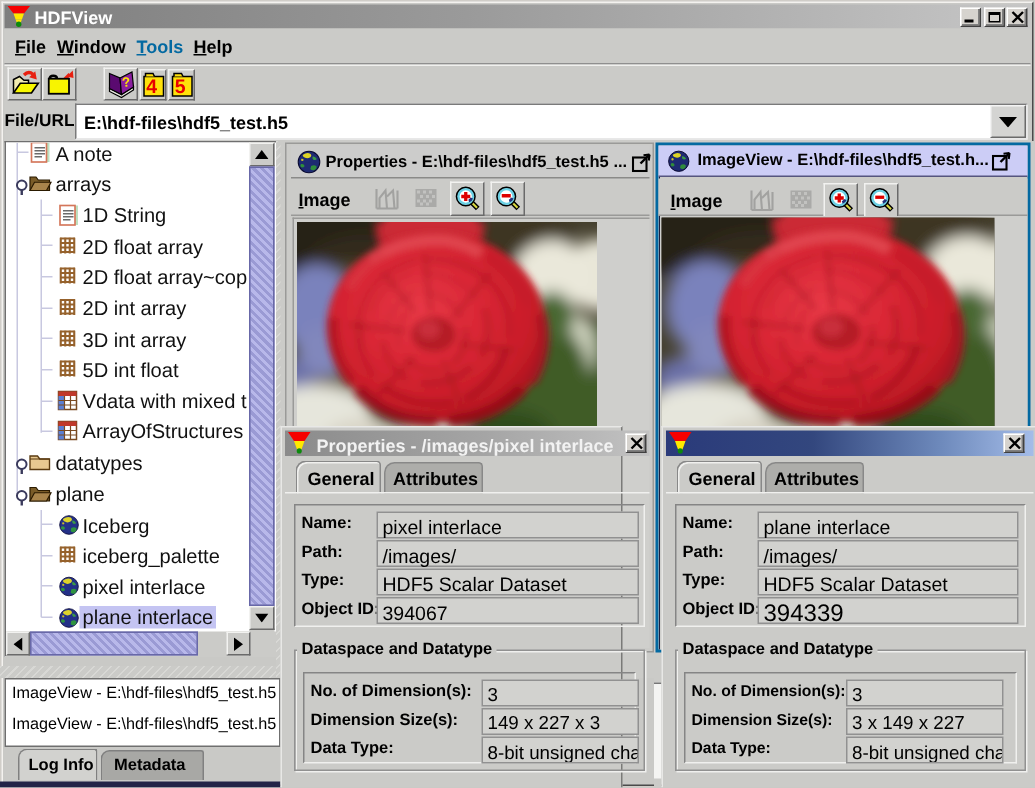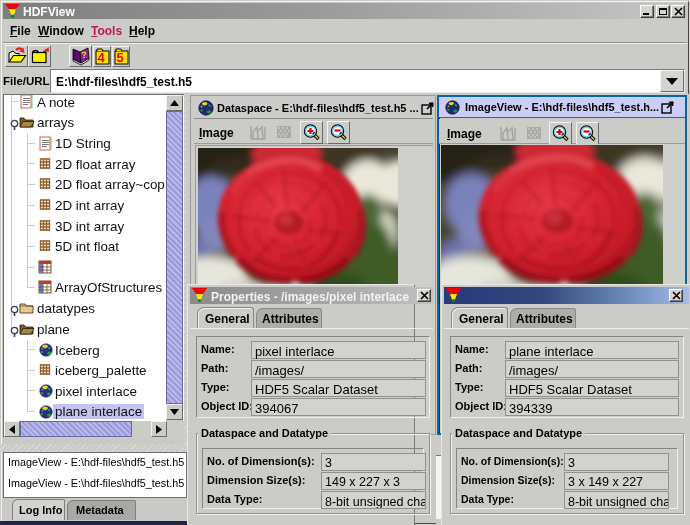--- a/index.html
+++ b/index.html
@@ -32,21 +32,21 @@
 <div class="abs caption-btn" style="left:656px;top:5px;width:14px;height:13px;"></div>
 <div class="abs" style="left:659px;top:8px;width:8px;height:7px;border:1px solid #000;border-top-width:2px;"></div>
 <div class="abs caption-btn" style="left:671px;top:5px;width:14px;height:13px;"></div>
 <svg class="abs" style="left:674px;top:7px;" width="9" height="9" viewBox="0 0 9 9">
     <path d="M1 1 L8 8 M8 1 L1 8" stroke="#000" stroke-width="1.6"></path>
   </svg>
 
 <div class="abs" style="left:3px;top:19px;width:684px;height:23px;background:#cbcbc8;"></div>
 <div class="abs b" style="left:10px;top:24px;font-size:12px;color:#000;"><span style="text-decoration:underline">F</span>ile</div>
 <div class="abs b" style="left:38px;top:24px;font-size:12px;color:#000;"><span style="text-decoration:underline">W</span>indow</div>
-<div class="abs b" style="left:91px;top:24px;font-size:12px;color:#be185d;"><span style="text-decoration:underline">T</span>ools</div>
+<div class="abs b" style="left:91px;top:24px;font-size:12px;color:#0369a1;"><span style="text-decoration:underline">T</span>ools</div>
 <div class="abs b" style="left:129px;top:24px;font-size:12px;color:#000;"><span style="text-decoration:underline">H</span>elp</div>
 <div class="abs" style="left:3px;top:42px;width:684px;height:1px;background:#8f8f8f;"></div>
 <div class="abs" style="left:3px;top:43px;width:684px;height:1px;background:#f0f0ee;"></div>
 
 <div class="abs" style="left:3px;top:44px;width:684px;height:24px;background:#cbcbc8;"></div>
 
 <div class="abs raised" style="left:5px;top:45px;width:23px;height:22px;background:#cbcbc8;"></div>
 <svg class="abs" style="left:7px;top:46px;" width="20" height="20" viewBox="0 0 20 20">
   <path d="M9 4 Q12 1 15 3.5" fill="none" stroke="#e82010" stroke-width="2.2"></path>
   <polygon points="16.5,1.5 17.5,7 12.5,5.5" fill="#e82010"></polygon>
@@ -186,20 +186,21 @@
     <use href="#i-globe" x="35" y="310"></use>
   </svg>
   <div class="abs" style="left:33px;top:0px;">A note</div>
   <div class="abs" style="left:33px;top:20px;">arrays</div>
   <div class="abs" style="left:51px;top:41px;">1D String</div>
   <div class="abs" style="left:51px;top:62px;">2D float array</div>
   <div class="abs" style="left:51px;top:82px;white-space:nowrap;">2D float array~cop</div>
   <div class="abs" style="left:51px;top:103px;">2D int array</div>
   <div class="abs" style="left:51px;top:124px;">3D int array</div>
   <div class="abs" style="left:51px;top:144px;">5D int float</div>
+  <div class="abs" style="left:51px;top:165px;white-space:nowrap;">Vdata with mixed t</div>
   <div class="abs" style="left:51px;top:185px;white-space:nowrap;">ArrayOfStructures</div>
   <div class="abs" style="left:33px;top:206px;">datatypes</div>
   <div class="abs" style="left:33px;top:227px;">plane</div>
   <div class="abs" style="left:51px;top:248px;">Iceberg</div>
   <div class="abs" style="left:51px;top:268px;">iceberg_palette</div>
   <div class="abs" style="left:51px;top:289px;">pixel interlace</div>
   <div class="abs" style="left:49px;top:309px;background:#c4c4f2;padding:0 2px;">plane interlace</div>
 </div>
 
 <div class="abs" style="left:166px;top:95px;width:17px;height:342px;background:#cbcbc8;"></div>
@@ -379,21 +380,21 @@
     </g>
   </defs>
 </svg>
 
 <div class="abs" style="left:190px;top:95px;width:246px;height:340px;background:#cbcbc8;border:1px solid #9a9a98;">
 
   <div class="abs" style="left:3px;top:1px;width:239px;height:22px;background:#cccccb;border-bottom:1px solid #8a8a88;"></div>
   <svg class="abs" style="left:7px;top:4px;" width="16" height="16" viewBox="0 0 16 16">
       <use href="#i-globe16"></use>
     </svg>
-  <div class="abs b" style="left:26px;top:6px;font-size:11px;color:#000;white-space:nowrap;">Dataspace - E:\hdf-files\hdf5_test.h5 ...</div>
+  <div class="abs b" style="left:26px;top:6px;font-size:11px;color:#000;white-space:nowrap;">Properties - E:\hdf-files\hdf5_test.h5 ...</div>
   <svg class="abs" style="left:230px;top:5px;" width="14" height="14" viewBox="0 0 14 14">
       <use href="#t-max"></use>
     </svg>
 
   <div class="abs" style="left:3px;top:24px;width:239px;height:24px;background:#cbcbc8;border-bottom:1px solid #9a9a98;"></div>
   <div class="abs b" style="left:8px;top:30px;font-size:12px;color:#000;"><span style="text-decoration:underline">I</span>mage</div>
   <div class="abs" style="left:57px;top:25px;width:22px;height:22px;"></div>
   <svg class="abs" style="left:57px;top:26px;" width="20" height="20" viewBox="0 0 20 20">
       <use href="#t-hist"></use>
     </svg>
@@ -526,21 +527,21 @@
   <div class="abs" style="left:63px;top:56px;width:174px;height:18px;border:1px solid #919191;background:#d2d2cf;"></div>
   <div class="abs" style="left:67px;top:59px;font-size:13px;">plane interlace</div>
   <div class="abs b" style="left:13px;top:77px;font-size:11px;">Path:</div>
   <div class="abs" style="left:63px;top:75px;width:174px;height:18px;border:1px solid #919191;background:#d2d2cf;"></div>
   <div class="abs" style="left:67px;top:78px;font-size:13px;">/images/</div>
   <div class="abs b" style="left:13px;top:96px;font-size:11px;">Type:</div>
   <div class="abs" style="left:63px;top:94px;width:174px;height:18px;border:1px solid #919191;background:#d2d2cf;"></div>
   <div class="abs" style="left:67px;top:97px;font-size:13px;">HDF5 Scalar Dataset</div>
   <div class="abs b" style="left:13px;top:115px;font-size:11px;">Object ID:</div>
   <div class="abs" style="left:63px;top:113px;width:174px;height:18px;border:1px solid #919191;background:#d2d2cf;"></div>
-  <div class="abs" style="left:67px;top:116px;font-size:13px;">394339</div>
+  <div class="abs" style="left:67px;top:116px;font-size:16px;">394339</div>
 
   <div class="abs" style="left:8px;top:148px;width:234px;height:81px;border:1px solid #919191;box-shadow:1px 1px 0 #f0f0ee, inset 1px 1px 0 #f0f0ee;"></div>
   <div class="abs b" style="left:10px;top:142px;font-size:11px;background:#cbcbc8;padding:0 3px;">Dataspace and Datatype</div>
   <div class="abs sunken" style="left:14px;top:163px;width:222px;height:61px;"></div>
   <div class="abs b" style="left:19px;top:170px;font-size:10.5px;">No. of Dimension(s):</div>
   <div class="abs" style="left:122px;top:168px;width:105px;height:18px;border:1px solid #919191;background:#d2d2cf;"></div>
   <div class="abs" style="left:126px;top:171px;font-size:12.5px;">3</div>
   <div class="abs b" style="left:19px;top:189px;font-size:10.5px;">Dimension Size(s):</div>
   <div class="abs" style="left:122px;top:187px;width:105px;height:18px;border:1px solid #919191;background:#d2d2cf;"></div>
   <div class="abs" style="left:126px;top:190px;font-size:12.5px;">3 x 149 x 227</div>

